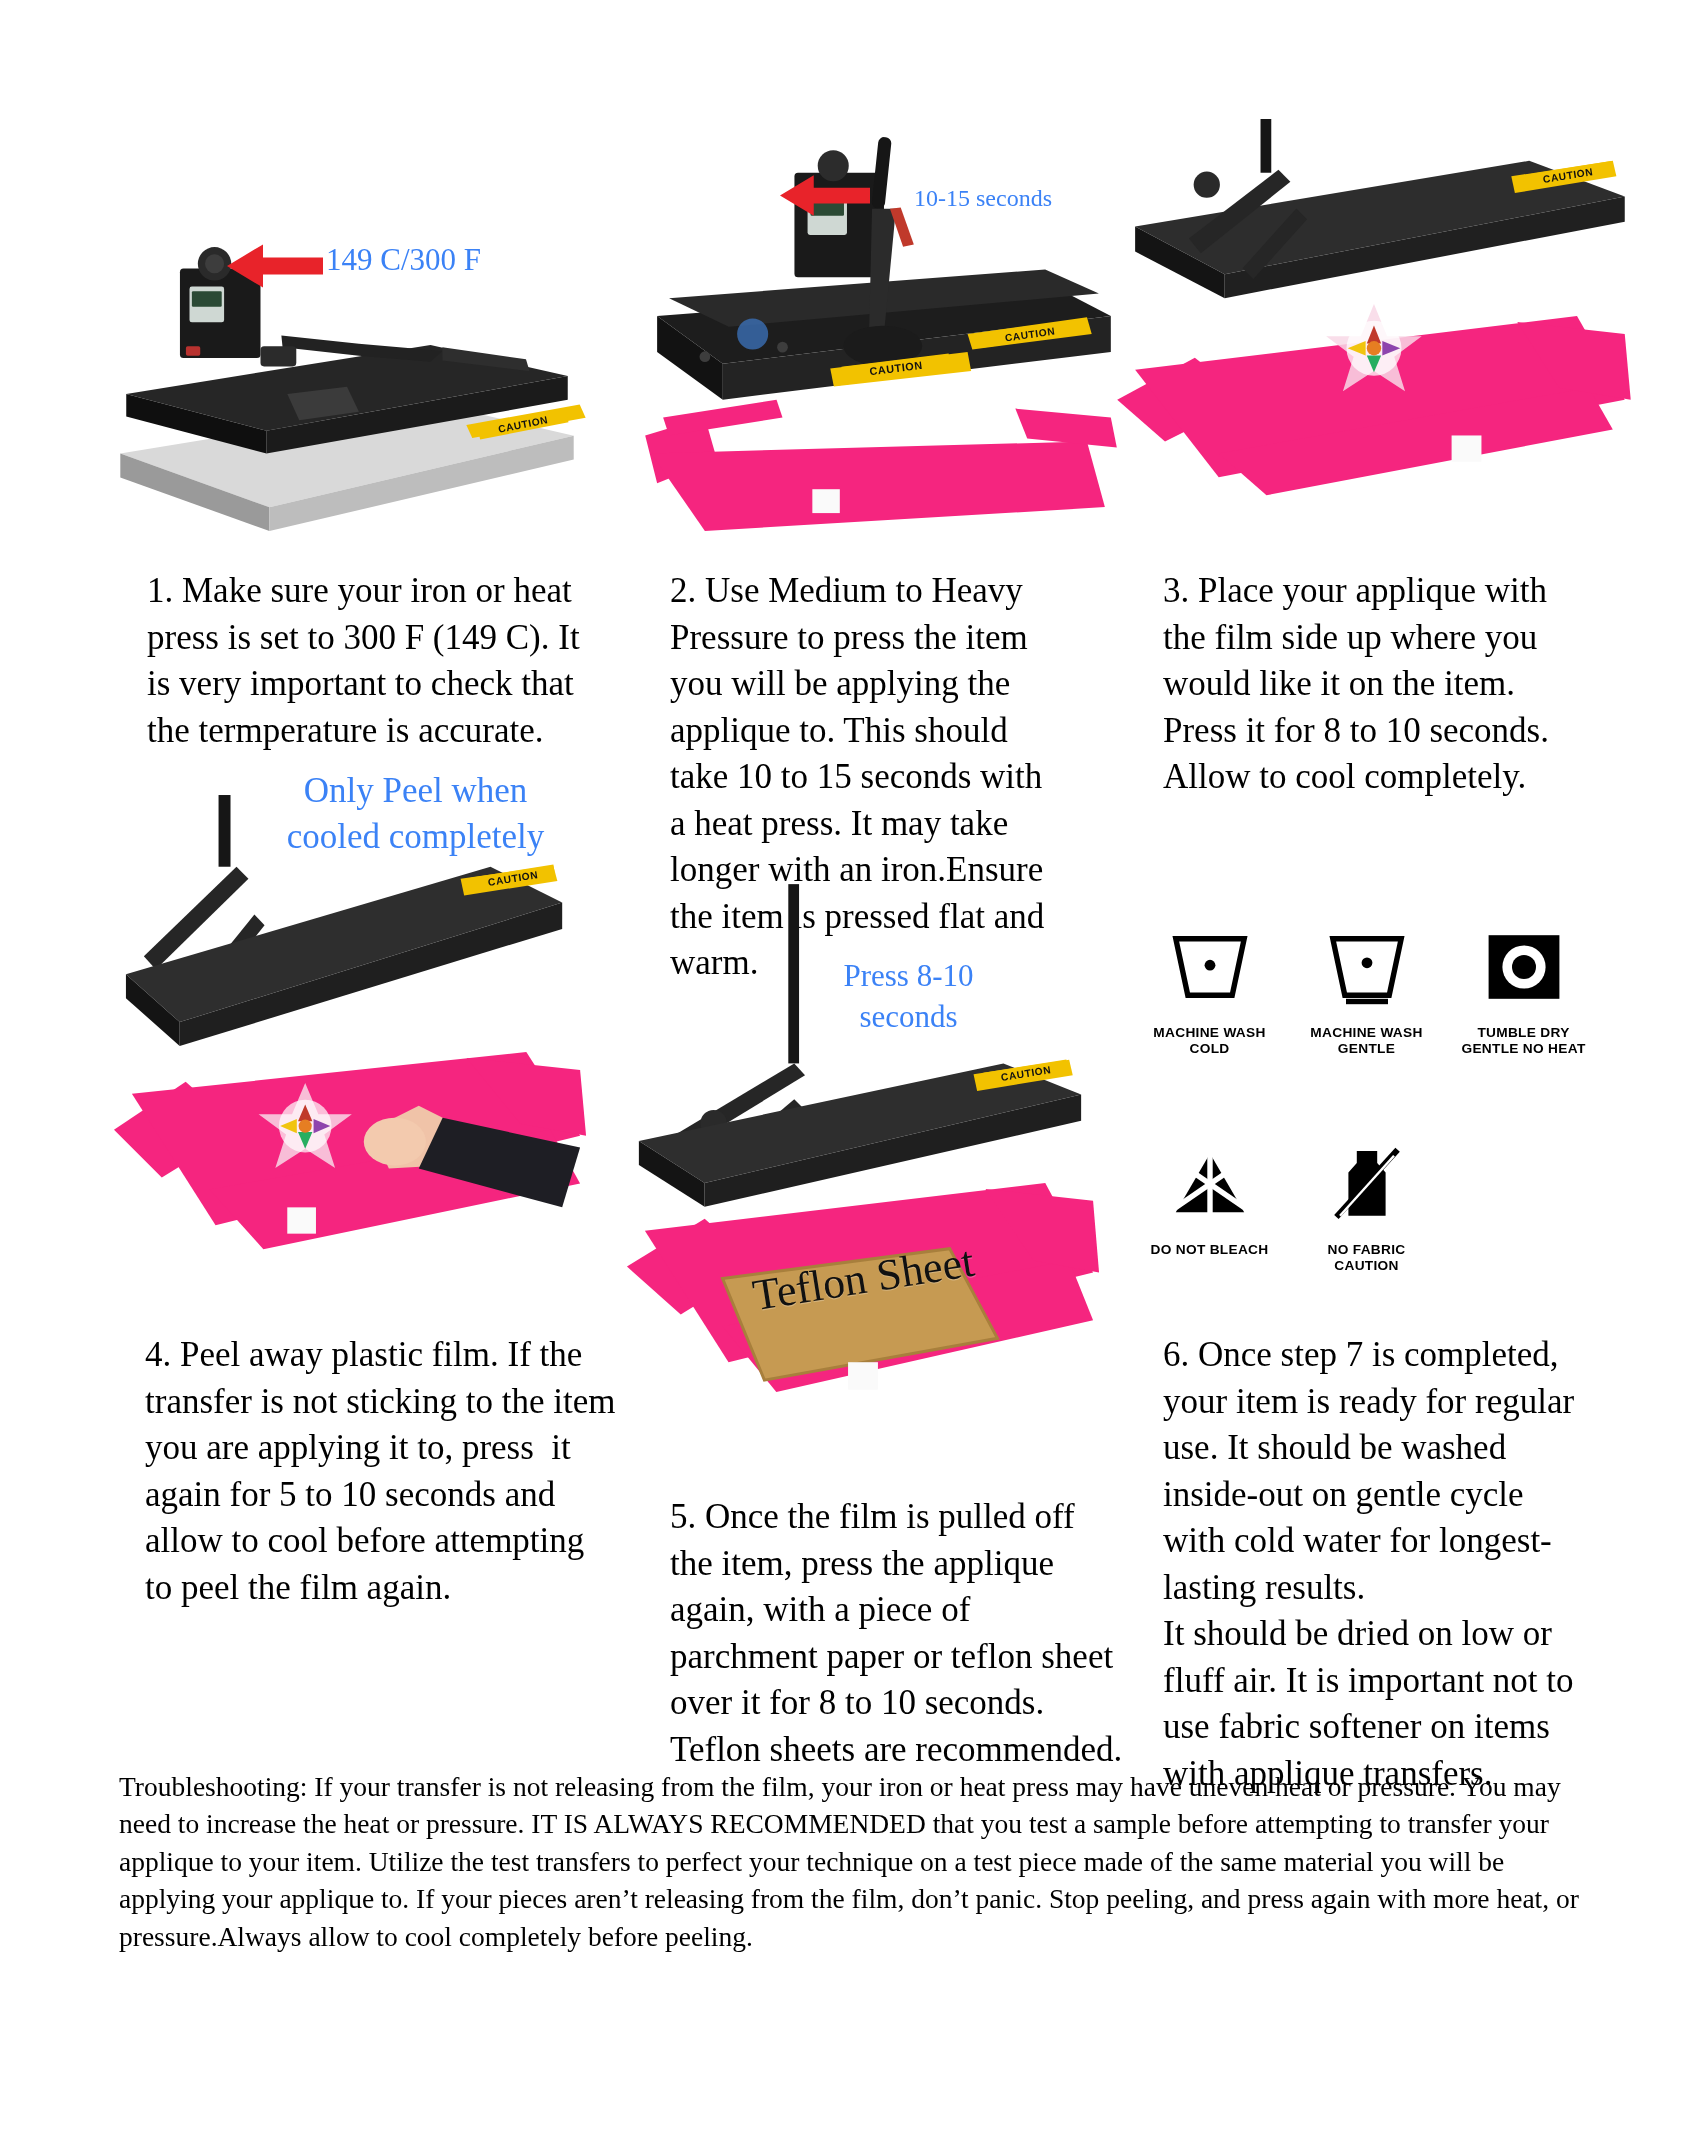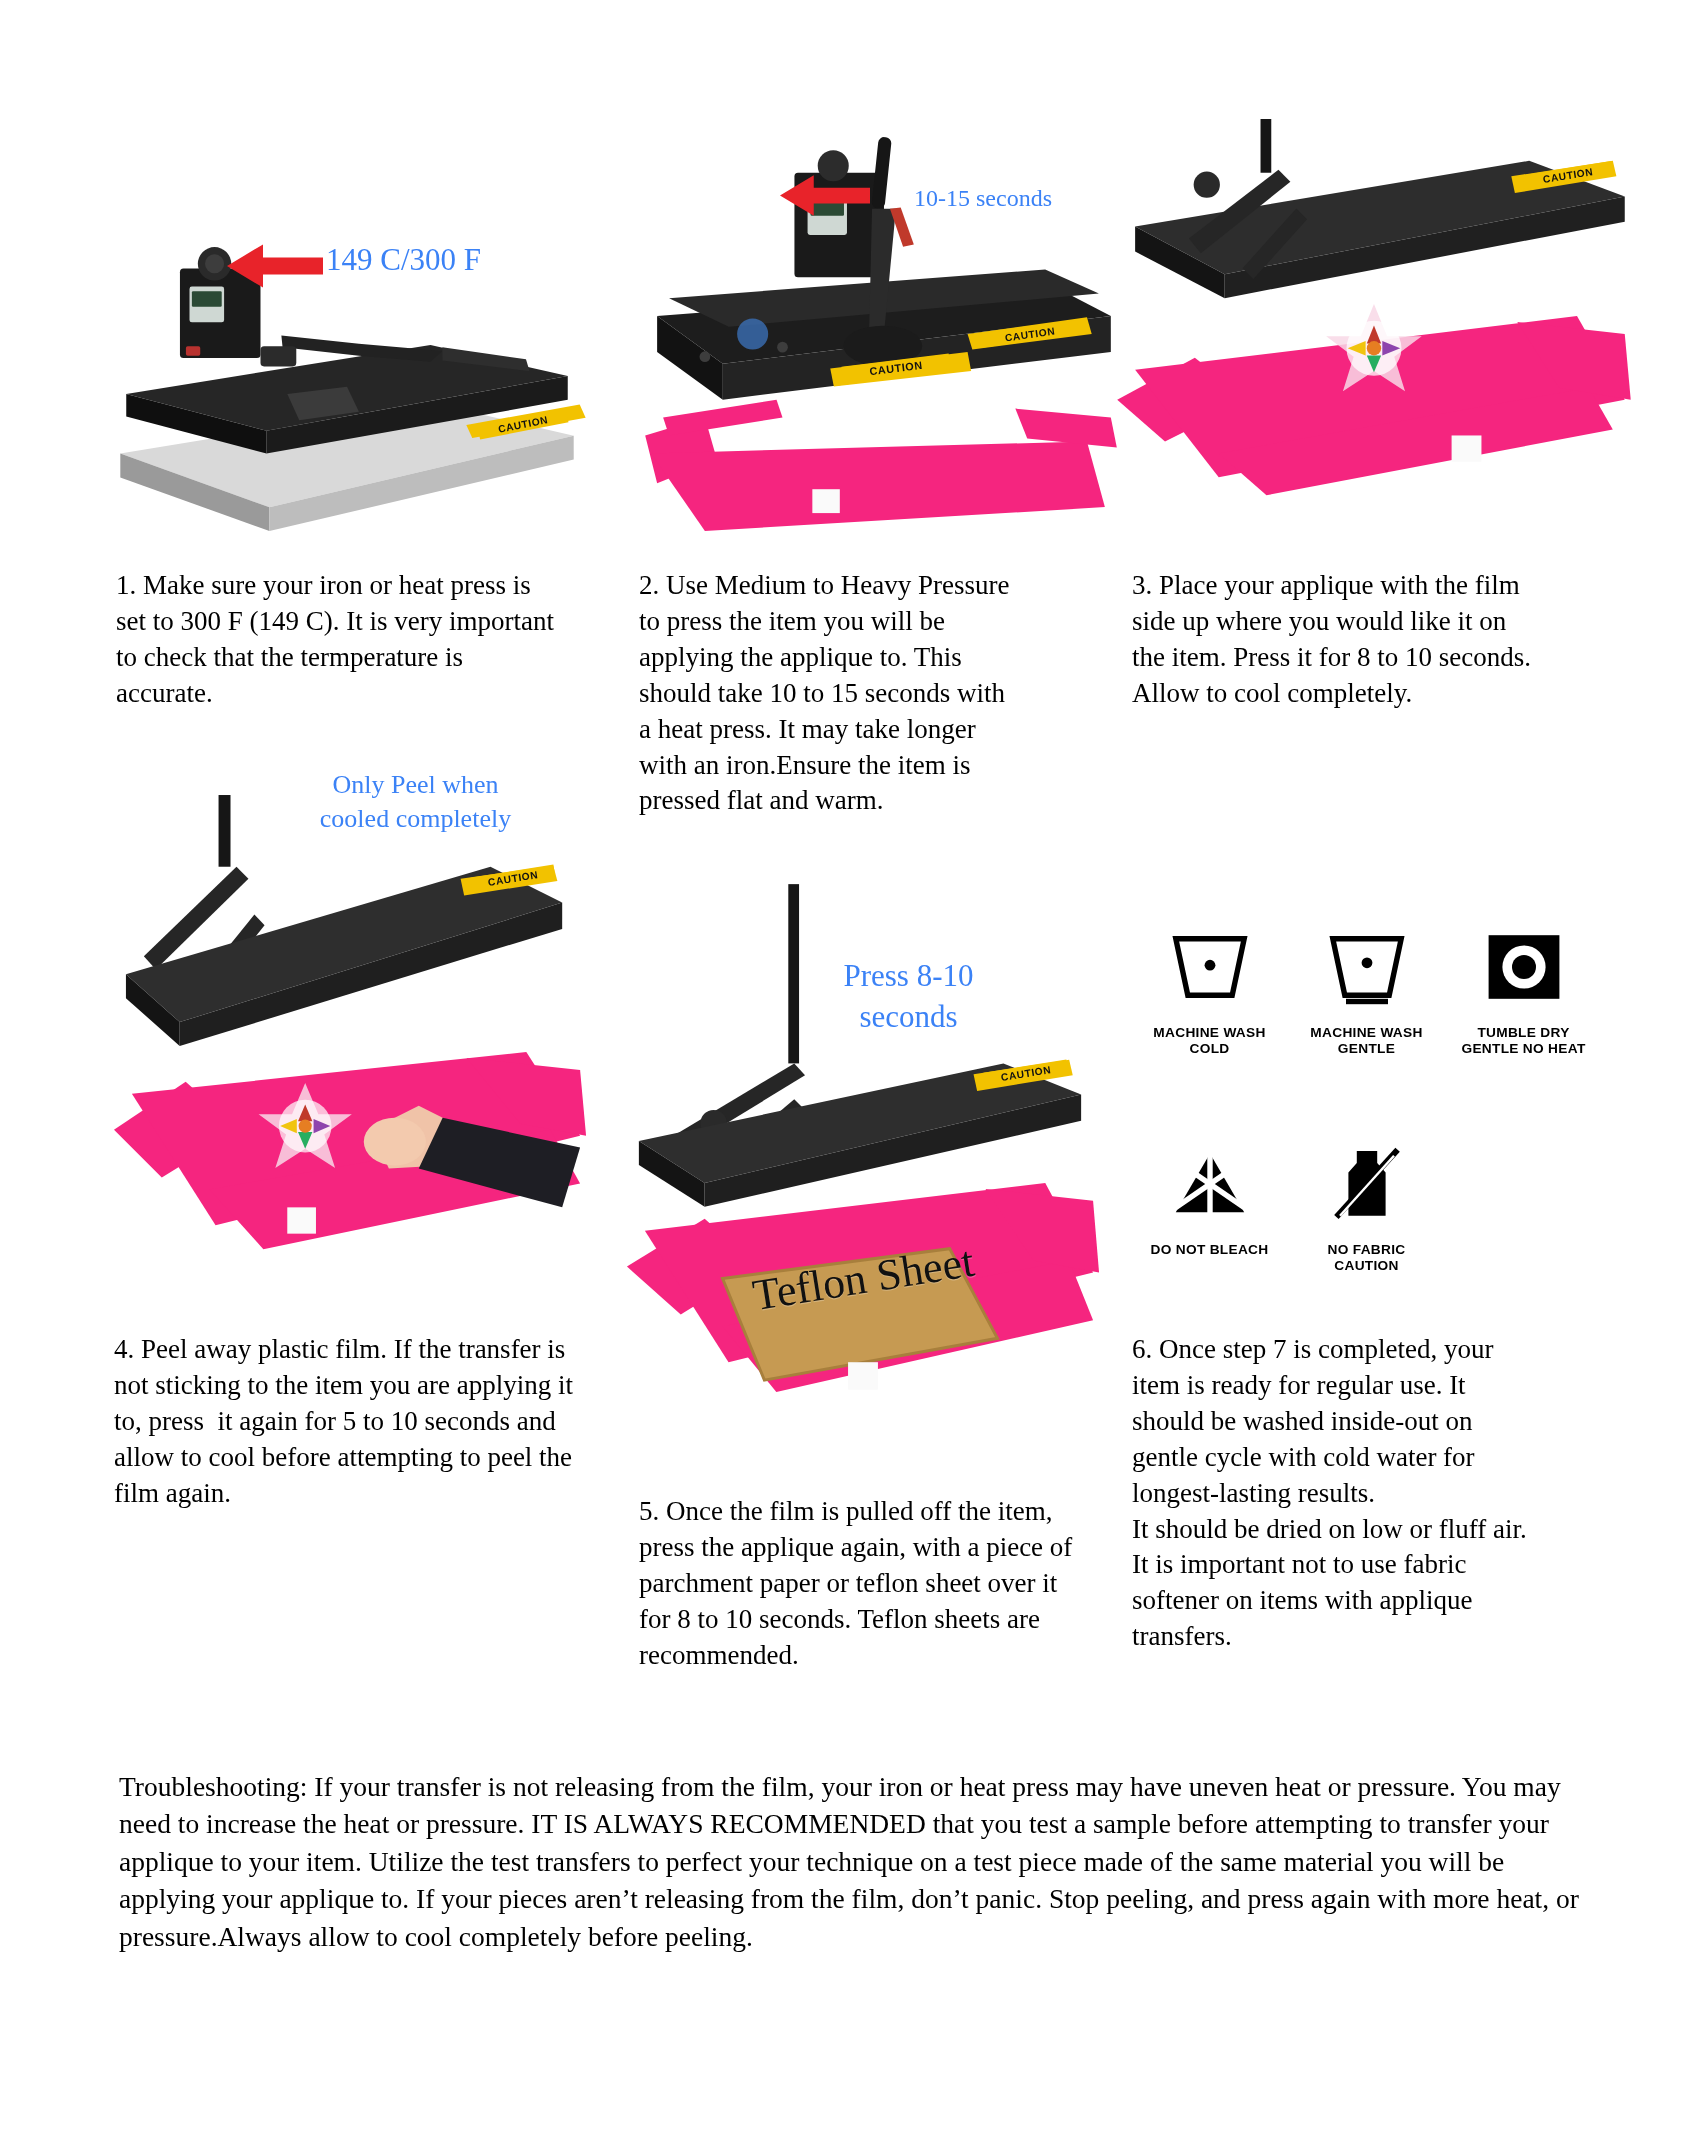--- a/index.html
+++ b/index.html
@@ -18,24 +18,25 @@
   .page {
     position: relative;
     width: 1703px;
     height: 2151px;
   }
 
   
   .abs { position: absolute; }
   .cap {
     font-family: "Liberation Serif", serif;
-    font-size: 27px;
+    font-size: 35px;
     line-height: 1.33;
     color: #000;
     white-space: pre-wrap;
+    margin-left: 31px;
   }
   .anno {
     font-family: "Liberation Serif", serif;
     color: #3b82f6;
     white-space: pre-wrap;
   }
 
   
   .arrow {
     position: absolute;
@@ -229,21 +230,21 @@
         </g>
       </g>
 
       <rect x="590" y="530" width="50" height="44" fill="#fafafa"></rect>
     </svg>
     <div class="caution" style="left:424px; top:49px; width:90px; height:14.3px; font-size:10.2px; transform:rotate(-9deg);">CAUTION</div>
   </div>
 
   <div class="cap abs" style="left:1132px; top:568px; width:406px;">3. Place your applique with the film side up where you would like it on the item. Press it for 8 to 10 seconds. Allow to cool completely.</div>
 
-  <div class="anno abs" style="left:272px; top:768px; width:287px; font-size:26px; line-height:1.32; text-align:center;">Only Peel when
+  <div class="anno abs" style="left:272px; top:768px; width:287px; font-size:35px; line-height:1.32; text-align:center;">Only Peel when
 cooled completely</div>
 
   <div class="abs" style="left:108px; top:795px; width:496px; height:508px;">
     <svg width="496" height="508" viewBox="0 0 830 850">
 
       <rect x="185" y="0" width="20" height="120" fill="#161616"></rect>
       <polygon points="60,270 215,120 235,140 80,292" fill="#262626"></polygon>
       <polygon points="140,330 245,200 262,218 158,348" fill="#262626"></polygon>
 
       <polygon points="30,300 640,120 760,180 120,380" fill="#2e2e2e"></polygon>

